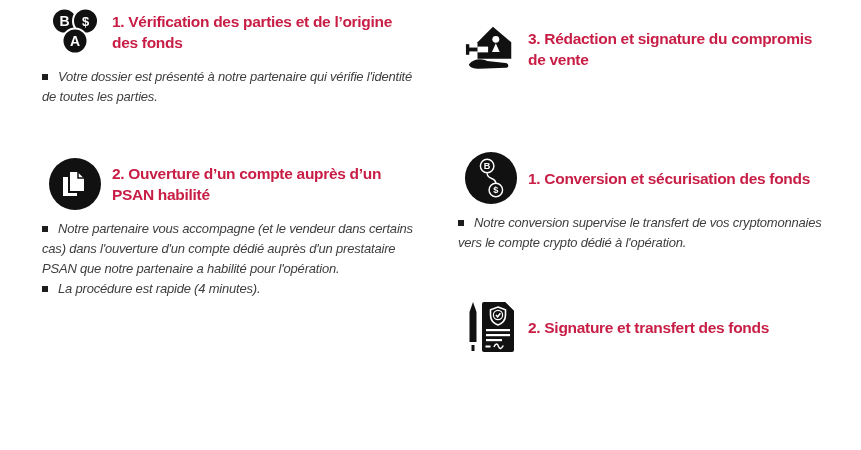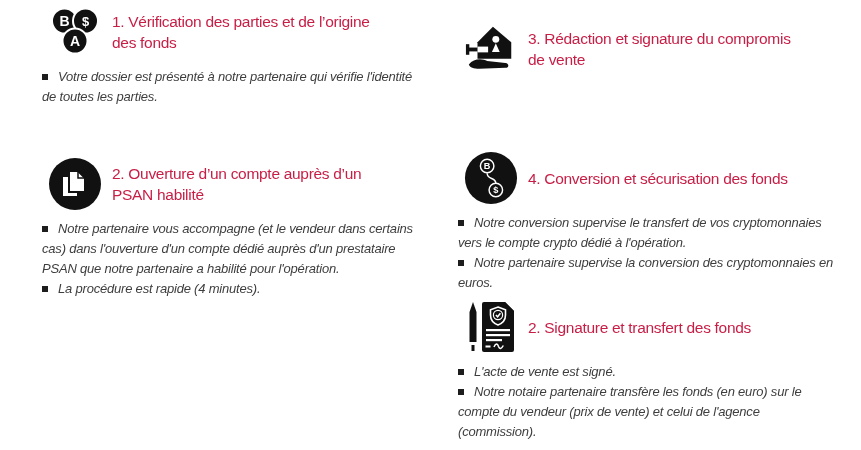--- a/index.html
+++ b/index.html
@@ -4,21 +4,21 @@
 <style>
   html,body{margin:0;padding:0;background:#fff;}
   .page{
     position:relative;width:861px;height:450px;background:#fff;overflow:hidden;
     font-family:"Liberation Sans","DejaVu Sans",sans-serif;
   }
   .step{position:absolute;}
   .step-header{display:flex;align-items:center;}
   .icon-box{width:54px;height:54px;margin-left:6px;flex:none;display:flex;align-items:center;justify-content:center;}
   .step-title{
-    margin:0 0 0 10px;font-size:15.5px;line-height:21px;font-weight:normal;
+    margin:0 0 0 10px;font-size:15.5px;line-height:21px;font-weight:bold;
     color:var(--accent,#c81e46);white-space:pre-line;letter-spacing:-0.3px;
   }
   .bullets{margin-top:8px;font-style:italic;}
   .bullet{
     margin:0;font-size:13px;line-height:20px;color:var(--body,#3e3e3e);
     letter-spacing:-0.2px;white-space:pre-line;
   }
   .sq{display:inline-block;width:6px;height:6px;background:#1d1d1d;margin-right:10px;position:relative;top:-1px;}
   
   #step1{left:42px;top:5px;width:402px;}
@@ -101,27 +101,25 @@
           <circle cx="28" cy="28" r="27" fill="#111"></circle>
           <g fill="none" stroke="#fff" stroke-width="1.5">
             <circle cx="24" cy="15.5" r="7"></circle>
             <circle cx="33" cy="40.5" r="7"></circle>
             <path d="M24 23 c0 7, 9 4, 9 10.5"></path>
           </g>
           <text x="24" y="19" text-anchor="middle" font-size="9.5" font-weight="bold" fill="#fff" font-family="Liberation Sans,sans-serif">B</text>
           <text x="33" y="44" text-anchor="middle" font-size="9.5" font-weight="bold" fill="#fff" font-family="Liberation Sans,sans-serif">$</text>
         </svg>
       </div>
-      <h2 class="step-title">4. Conversion et sécurisation des fonds</h2>
+      <h2 class="step-title">1. Conversion et sécurisation des fonds</h2>
     </div>
     <div class="bullets">
       <p class="bullet"><span class="sq"></span><span class="bullet-text">Notre conversion supervise le transfert de vos cryptomonnaies
 vers le compte crypto dédié à l'opération.</span></p>
-      <p class="bullet"><span class="sq"></span><span class="bullet-text">Notre partenaire supervise la conversion des cryptomonnaies en
-euros.</span></p>
     </div>
   </section>
 
   <section class="step" id="step5">
     <div class="step-header">
       <div class="icon-box">
         <svg width="54" height="56" viewBox="0 0 54 56">
           <g fill="#111">
             <polygon points="9,3 12.5,13 5.5,13"></polygon>
             <rect x="5.5" y="13" width="7" height="30"></rect>
@@ -135,21 +133,15 @@
           <polyline points="31.9,16 33.6,17.8 36.4,14.3" fill="none" stroke="#fff" stroke-width="1.5"></polyline>
           <rect x="22" y="30" width="24" height="2.2" fill="#fff"></rect>
           <rect x="22" y="35" width="24" height="2.2" fill="#fff"></rect>
           <rect x="22" y="40" width="16" height="2.2" fill="#fff"></rect>
           <rect x="21.5" y="46.5" width="5" height="2" fill="#fff"></rect>
           <path d="M30 48 c1.5 -4 3.5 -4 4.5 -0.5 c1 3 3 2.5 4.8 -1" fill="none" stroke="#fff" stroke-width="1.5"></path>
         </svg>
       </div>
       <h2 class="step-title">2. Signature et transfert des fonds</h2>
     </div>
-    <div class="bullets">
-      <p class="bullet"><span class="sq"></span><span class="bullet-text">L'acte de vente est signé.</span></p>
-      <p class="bullet"><span class="sq"></span><span class="bullet-text">Notre notaire partenaire transfère les fonds (en euro) sur le
-compte du vendeur (prix de vente) et celui de l'agence
-(commission).</span></p>
-    </div>
   </section>
 
 </div>
 
 </body></html>

